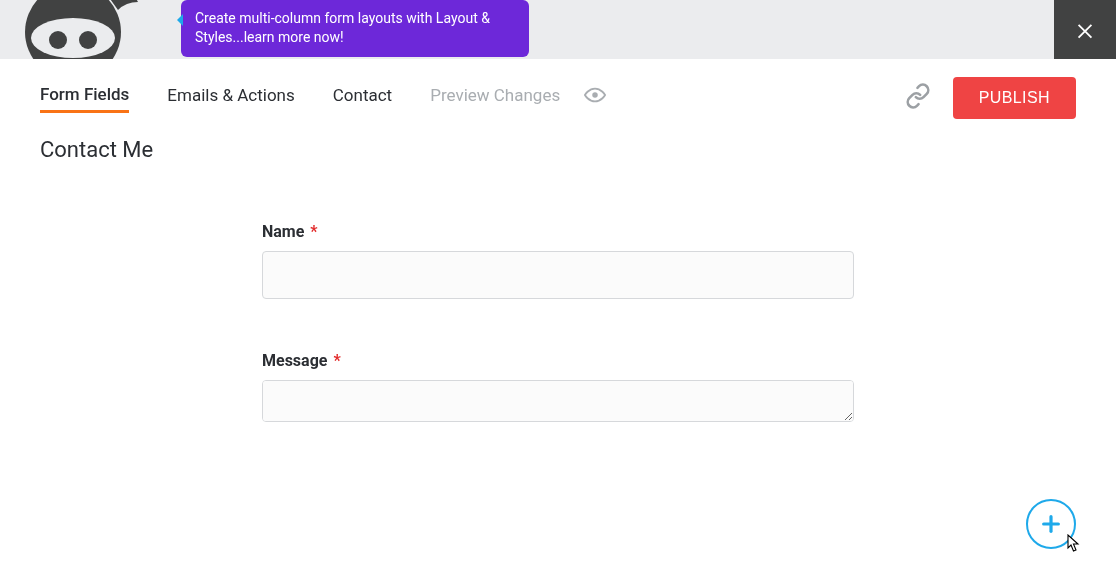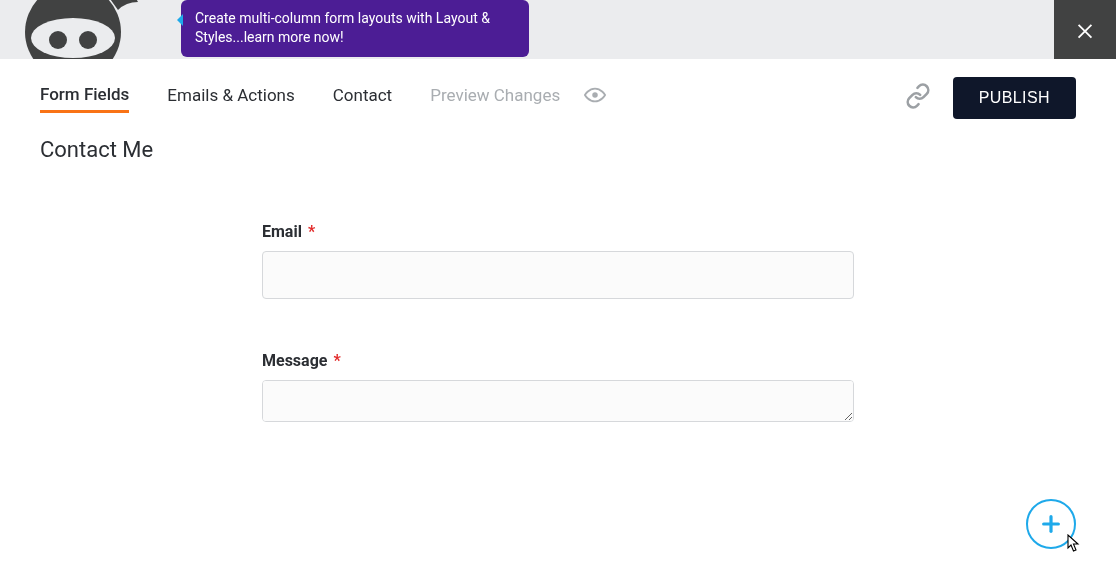--- a/index.html
+++ b/index.html
@@ -1,34 +1,34 @@
 <!DOCTYPE html>
 <html><head>
   <meta charset="utf-8">
   <style>
     * { margin: 0; padding: 0; box-sizing: border-box; }
     body { font-family: -apple-system, BlinkMacSystemFont, "Segoe UI", Roboto, Helvetica, Arial, sans-serif; background: #fff; color: #2b2e33; width: 1116px; height: 575px; overflow: hidden; position: relative; }
 
     .topbar { height: 59px; background: #ebecee; position: relative; display: flex; align-items: flex-start; }
     .logo-wrap { width: 165px; height: 59px; position: relative; overflow: hidden; }
     .logo-wrap svg { position: absolute; top: -18px; left: 18px; }
-    .tooltip { position: absolute; left: 181px; top: 0; background: #4c1d95; color: #fff; font-size: 14px; line-height: 1.35; padding: 9px 14px 10px 14px; border-radius: 6px; max-width: 348px; }
+    .tooltip { position: absolute; left: 181px; top: 0; background: #6d28d9; color: #fff; font-size: 14px; line-height: 1.35; padding: 9px 14px 10px 14px; border-radius: 6px; max-width: 348px; }
     .tooltip::before { content: ""; position: absolute; left: -10px; top: 14px; border: 6px solid transparent; border-right-color: #1ea9ea; }
     .close-box { position: absolute; right: 0; top: 0; width: 62px; height: 59px; background: #414242; display: flex; align-items: center; justify-content: center; cursor: pointer; }
     .close-box svg { fill: #fff; }
 
     .tabrow { display: flex; align-items: center; padding: 0 40px; height: 78px; position: relative; }
     .tab { font-size: 17px; color: #2b2e33; margin-right: 38px; padding-bottom: 6px; cursor: pointer; }
     .tab.active { border-bottom: 3px solid #f97316; font-weight: 500; }
     .tab.preview { color: #a9adb1; display: inline-flex; align-items: center; gap: 24px; }
     .eye { display: inline-flex; }
 
     .right-actions { position: absolute; right: 40px; top: 50%; transform: translateY(-50%); display: flex; align-items: center; gap: 22px; }
     .link-ico { color: #9ca0a4; cursor: pointer; }
-    .publish-btn { background: #0f172a; color: #fff; font-size: 16px; font-weight: 500; letter-spacing: 0.4px; padding: 12px 26px; border-radius: 4px; cursor: pointer; border: none; }
+    .publish-btn { background: #ef4444; color: #fff; font-size: 16px; font-weight: 500; letter-spacing: 0.4px; padding: 12px 26px; border-radius: 4px; cursor: pointer; border: none; }
 
     .form-title { font-size: 22px; font-weight: 400; color: #2b2e33; margin: 0 0 0 40px; }
 
     .form-canvas { max-width: 608px; margin: 60px auto 0 auto; padding: 0 8px; }
     .field-block { margin-bottom: 52px; }
     .field-label { font-size: 16px; font-weight: 700; color: #2b2e33; margin-bottom: 10px; display: block; }
     .req { color: #e22b2b; font-weight: 700; margin-left: 2px; }
     .form-input { width: 100%; height: 48px; border: 1px solid #d6d8db; border-radius: 4px; background: #fbfbfb; padding: 0 12px; font-size: 15px; }
     .form-textarea { width: 100%; height: 42px; border: 1px solid #d6d8db; border-radius: 4px; background: #fbfbfb; padding: 12px; font-size: 15px; }
 
@@ -79,21 +79,21 @@
     </span>
     <button class="publish-btn">PUBLISH</button>
   </div>
 </div>
 
 <h1 class="form-title">Contact Me</h1>
 
 <div class="form-canvas">
   <div class="field-block">
     <label class="field-label">
-      <span>Email</span>
+      <span>Name</span>
       <span class="req">*</span>
     </label>
     <input class="form-input" type="text" style="">
   </div>
   <div class="field-block">
     <label class="field-label">
       <span>Message</span>
       <span class="req">*</span>
     </label>
     <textarea class="form-textarea" style=""></textarea>

